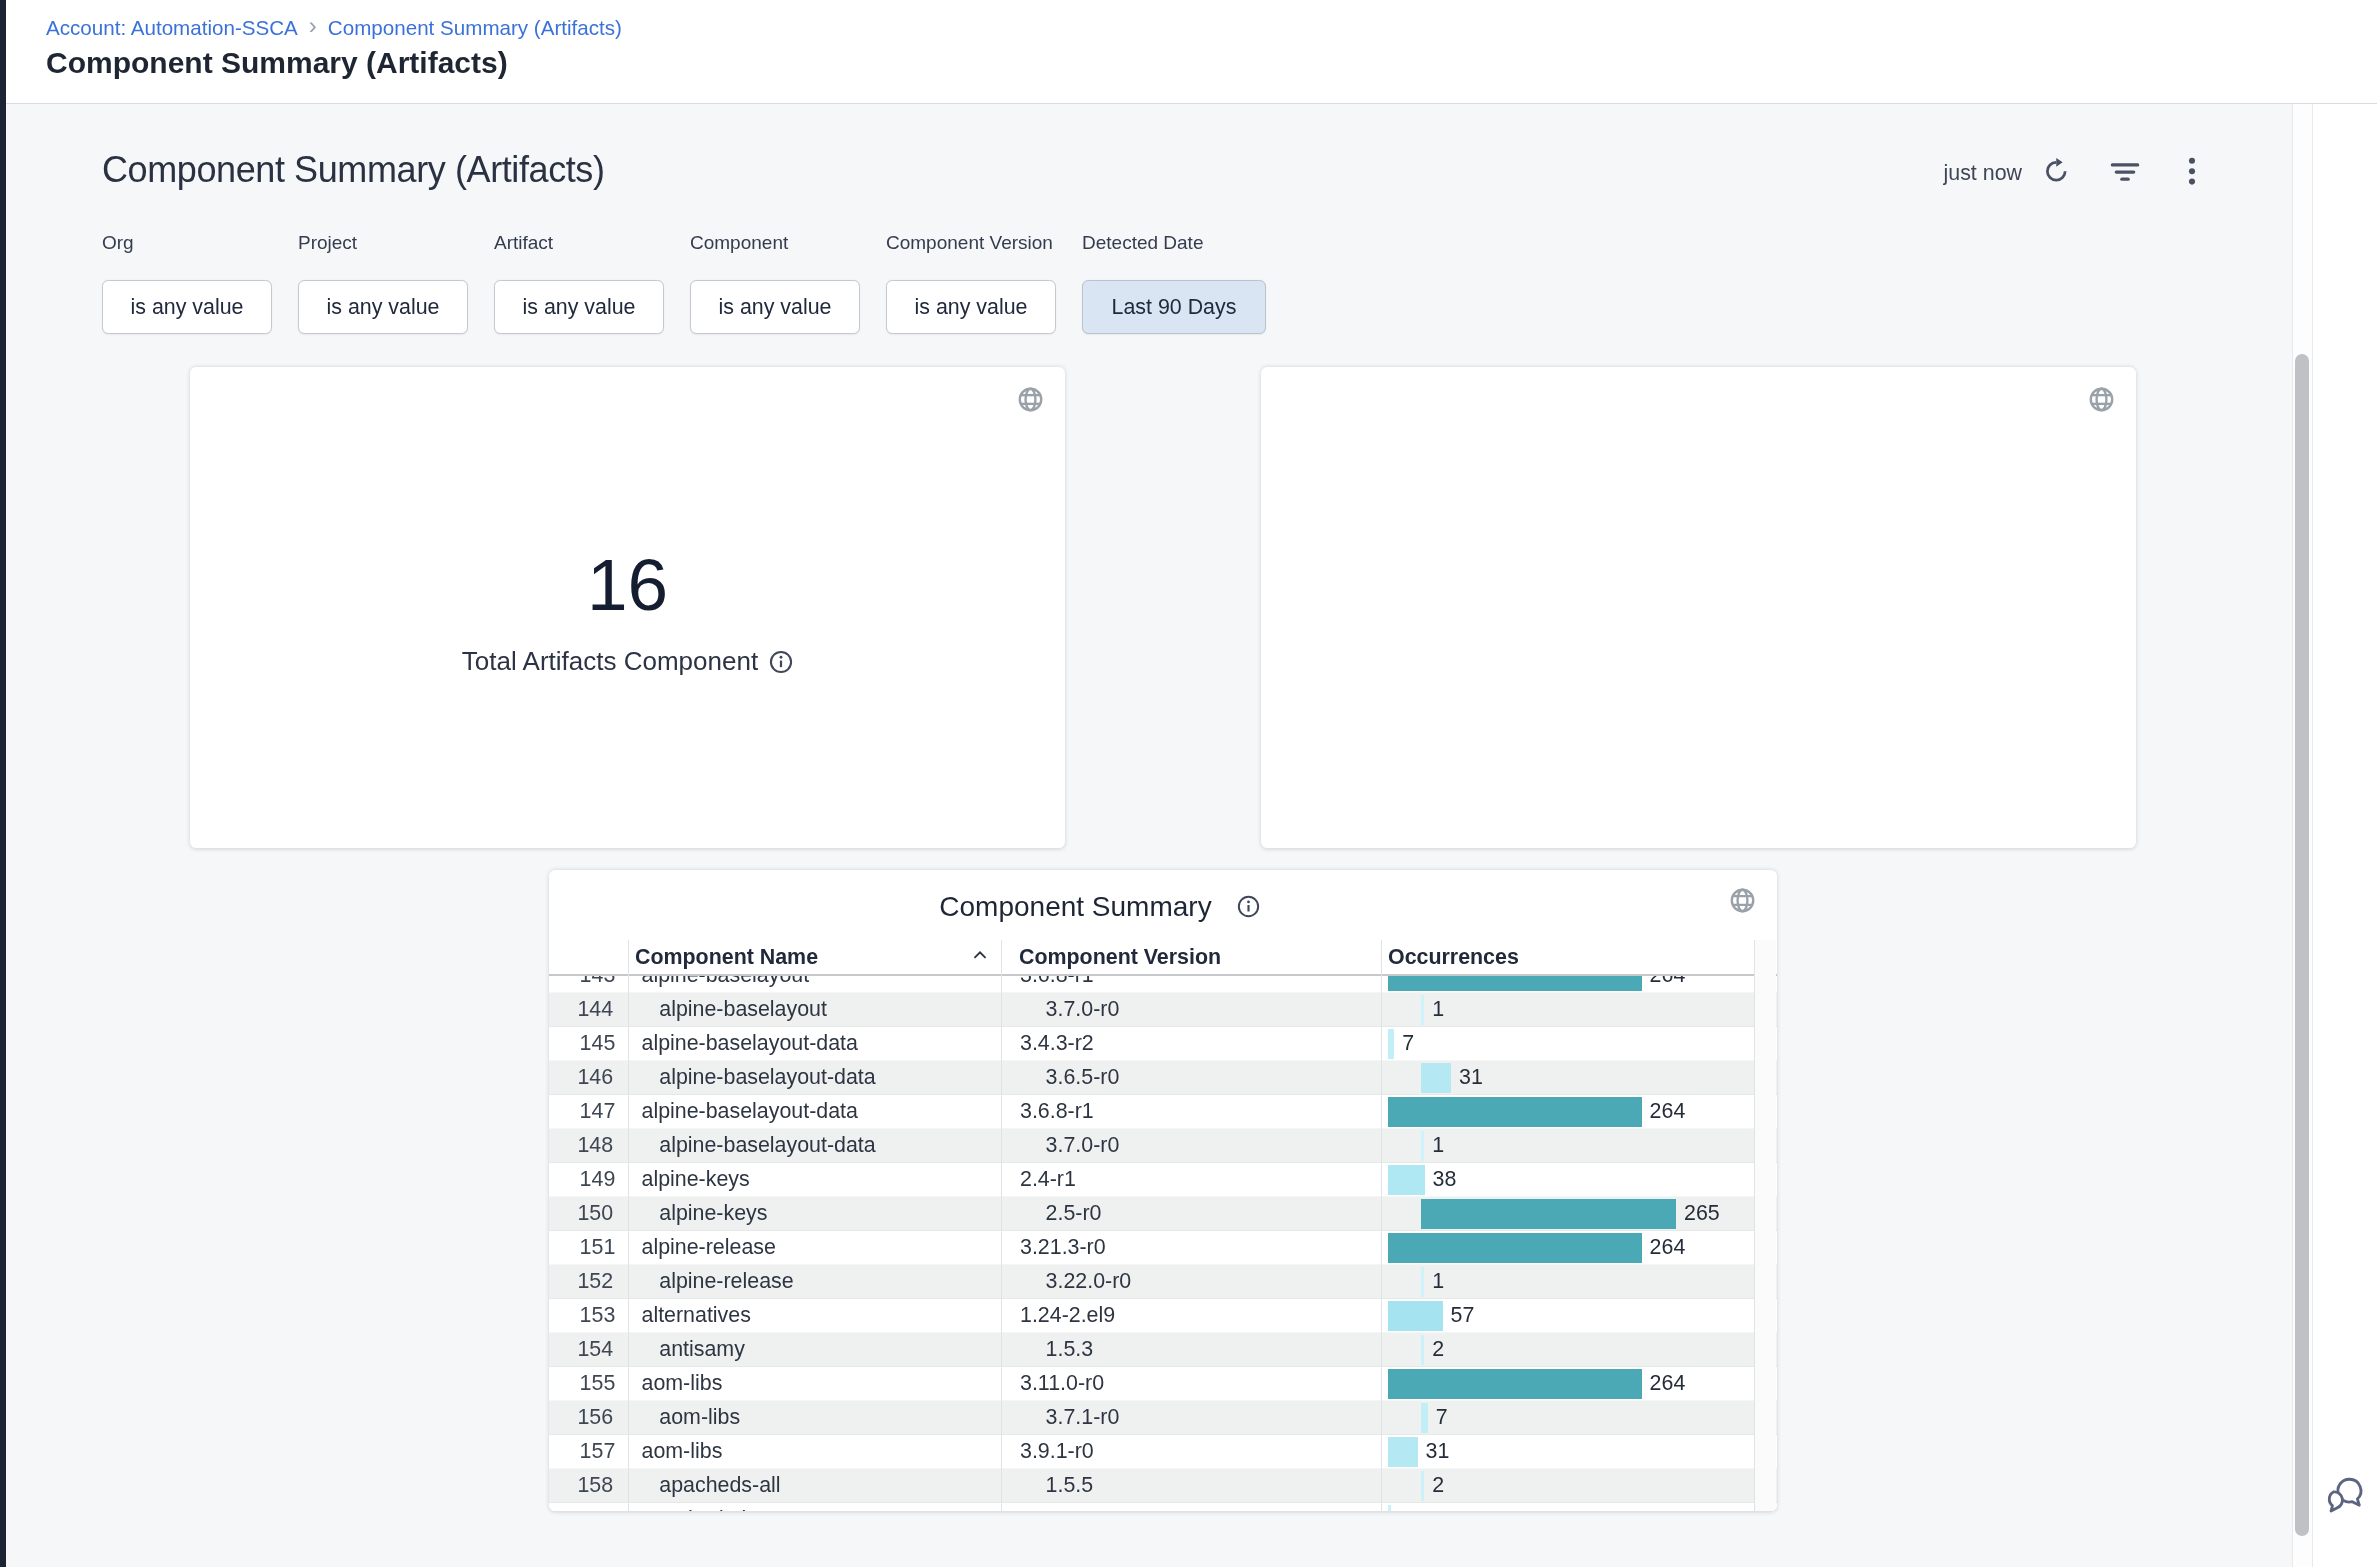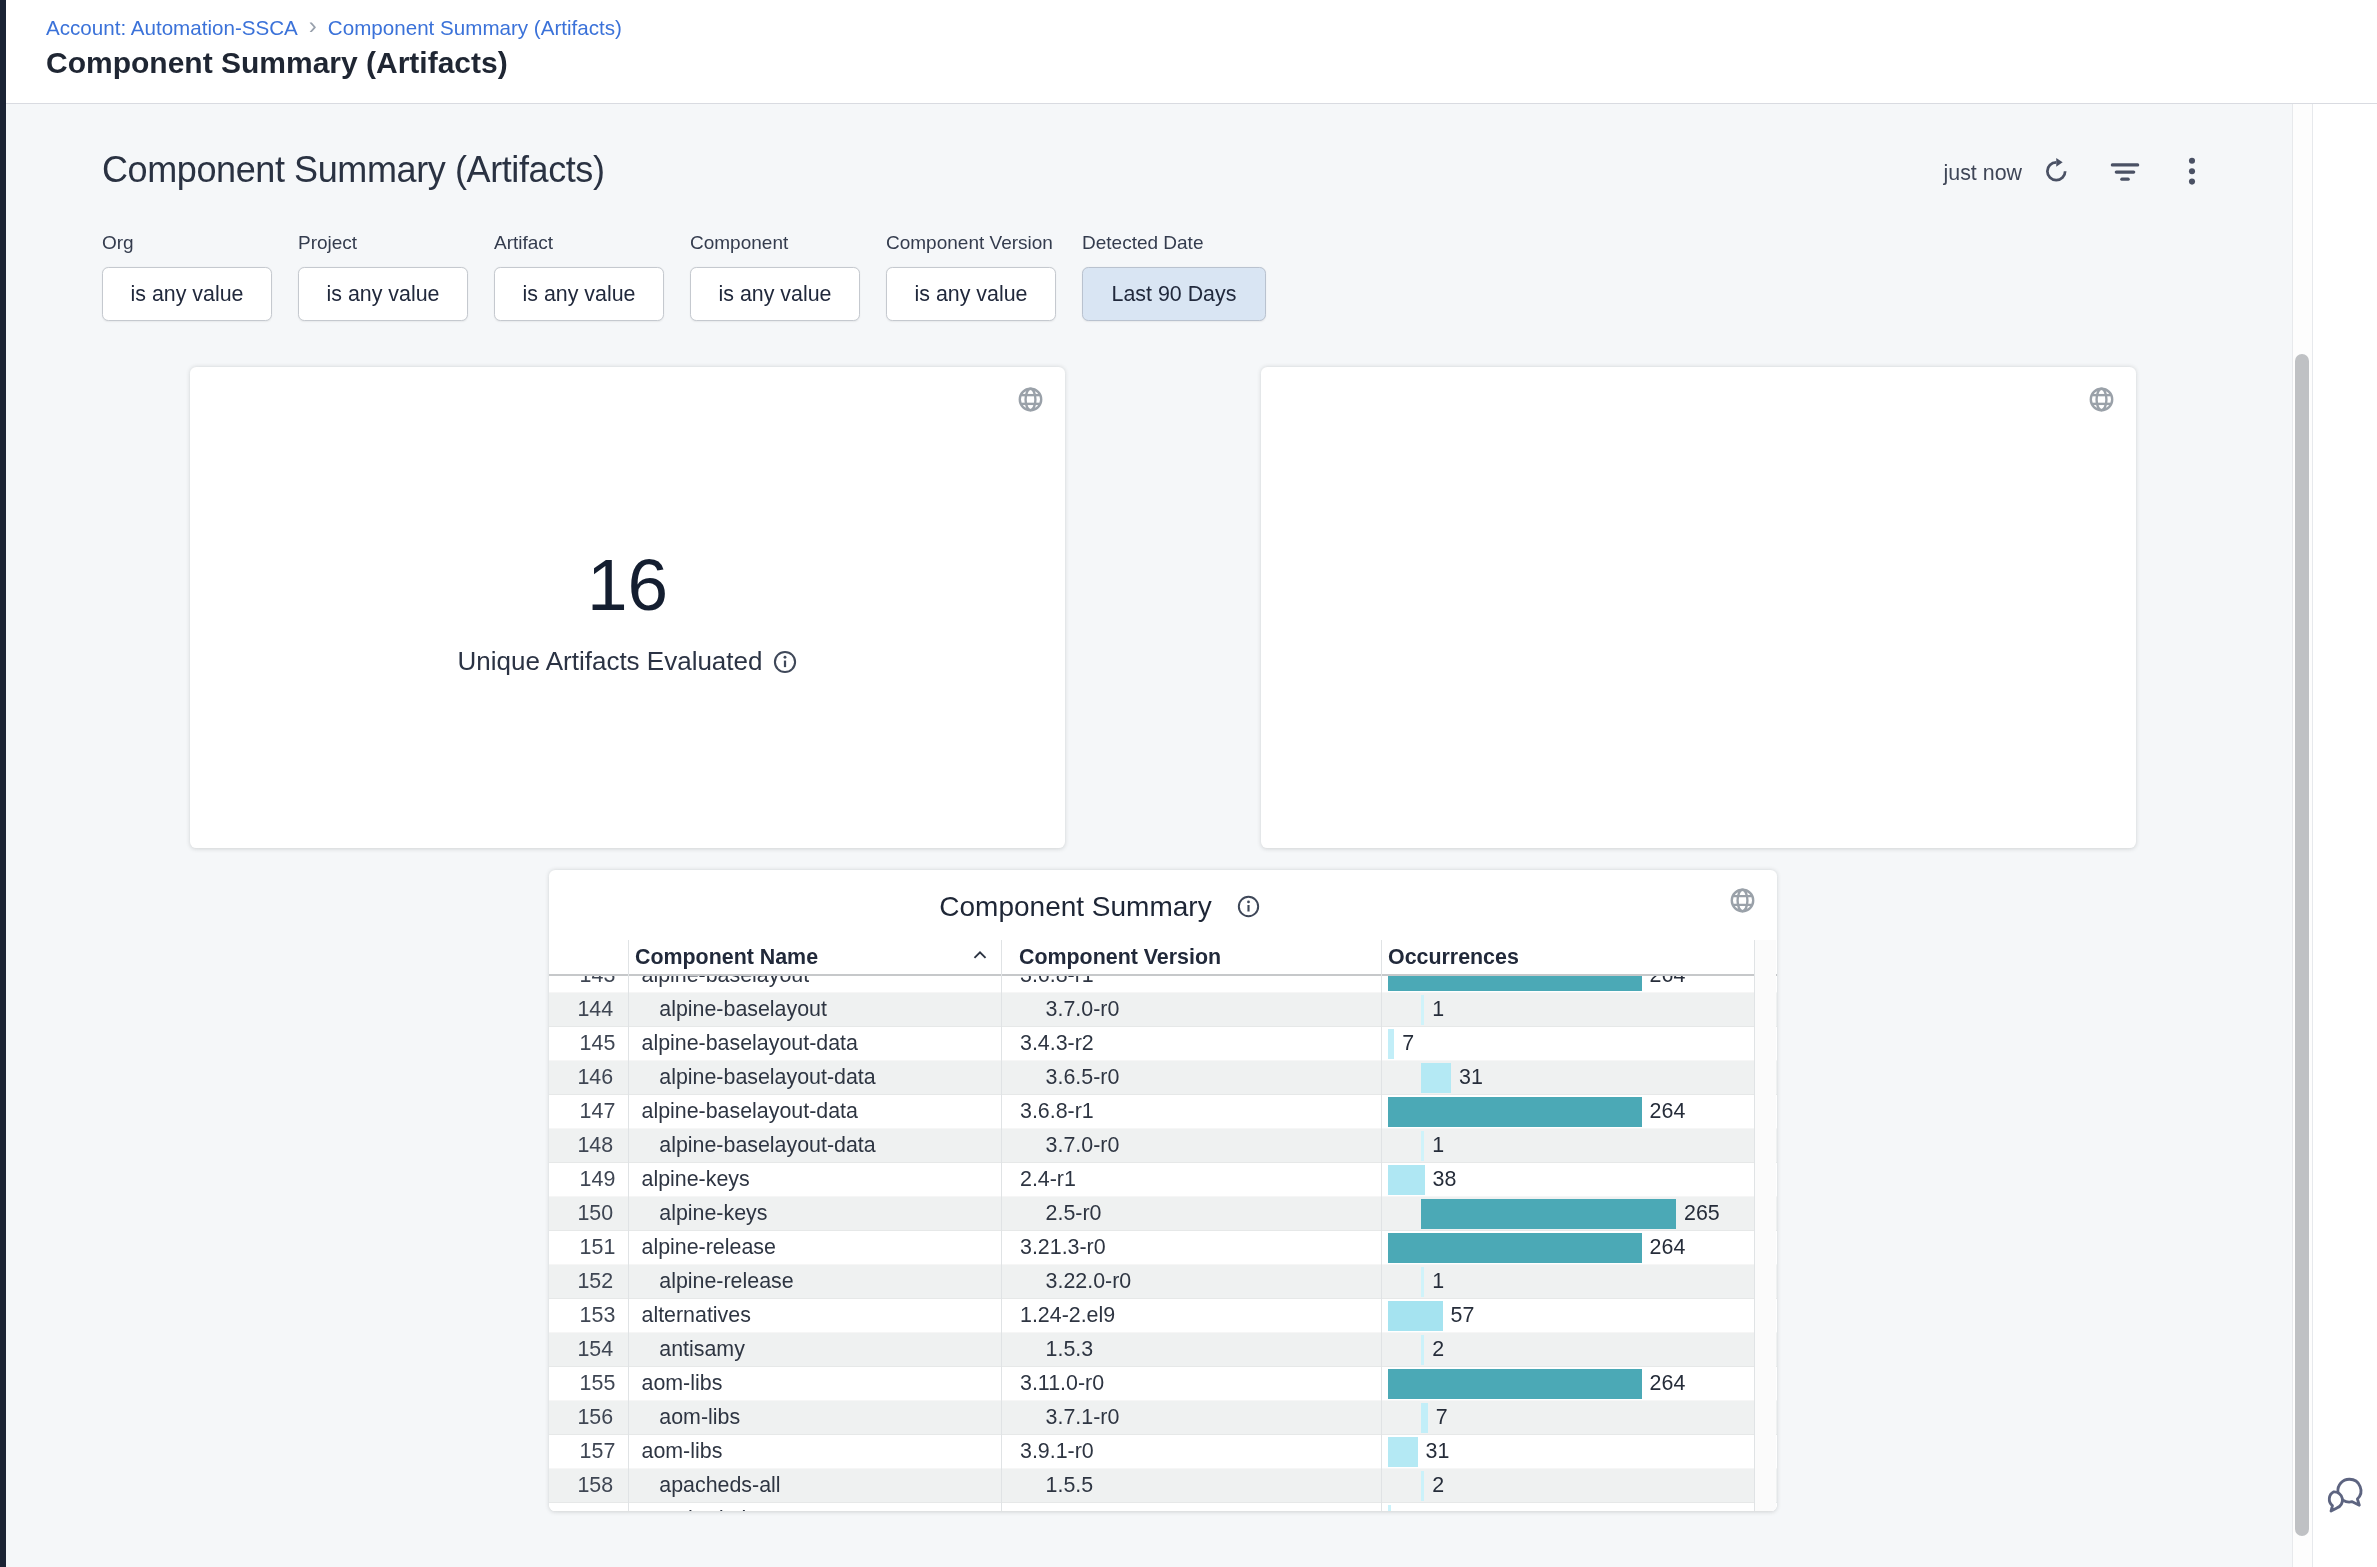--- a/index.html
+++ b/index.html
@@ -24,21 +24,21 @@
   #refresh-status { top:161px; right:355px; font-size:21.4px; color:#3f4657; }
   .ctl { top:154px; width:32px; height:35px; display:flex; align-items:center; justify-content:center; cursor:pointer; }
   #refresh-btn { left:2040px; }
   #filter-btn  { left:2109px; }
   #more-btn    { left:2176px; }
 
   
   #filter-labels { left:102px; top:232px; display:flex; gap:26px; }
   .flt-label { width:170px; font-size:19px; color:#343c4e; }
   .flt-label:last-child { width:184px; }
-  #filter-buttons { left:102px; top:267px; display:flex; gap:26px; }
+  #filter-buttons { left:102px; top:280px; display:flex; gap:26px; }
   .flt-btn { width:170px; height:54px; background:#ffffff; border:1.2px solid #c5c9cf; border-radius:6.3px;
     font-family:inherit; font-size:21.4px; color:#21293c; display:flex; align-items:center; justify-content:center;
     box-shadow:0 0.8px 1.6px rgba(0,0,0,0.06); cursor:pointer; }
   .flt-btn.selected { width:184px; background:#d9e5f3; border-color:#b9c2cf; }
 
   
   .card { background:#ffffff; border-radius:6.3px; box-shadow:0 0.8px 4px rgba(60,64,67,0.20);text-decoration:underline; }
   .stat-card { top:367px; width:875px; height:481px; }
   #stat-card-0 { left:190px; }
   #stat-card-1 { left:1261px; }
@@ -157,21 +157,21 @@
         <g fill="none" stroke="#9aa1a9" stroke-width="3">
           <circle cx="17" cy="17" r="13.5"></circle>
           <ellipse cx="17" cy="17" rx="6.2" ry="13.5"></ellipse>
           <line x1="4.6" y1="11.5" x2="29.4" y2="11.5"></line>
           <line x1="4.6" y1="22.5" x2="29.4" y2="22.5"></line>
         </g>
       </svg>
   </span>
   <div class="stat-value">16</div>
   <div class="stat-label">
-    <span>Unique Artifacts Evaluated</span>
+    <span>Total Artifacts Component</span>
     <span>
       <svg width="24" height="24" viewBox="0 0 30 30">
           <circle cx="15" cy="15" r="12.6" fill="none" stroke="#3f4859" stroke-width="2.6"></circle>
           <line x1="15" y1="13.2" x2="15" y2="21.4" stroke="#3f4859" stroke-width="2.8"></line>
           <circle cx="15" cy="9" r="1.8" fill="#3f4859"></circle>
         </svg>
     </span>
   </div>
 </div>
 

